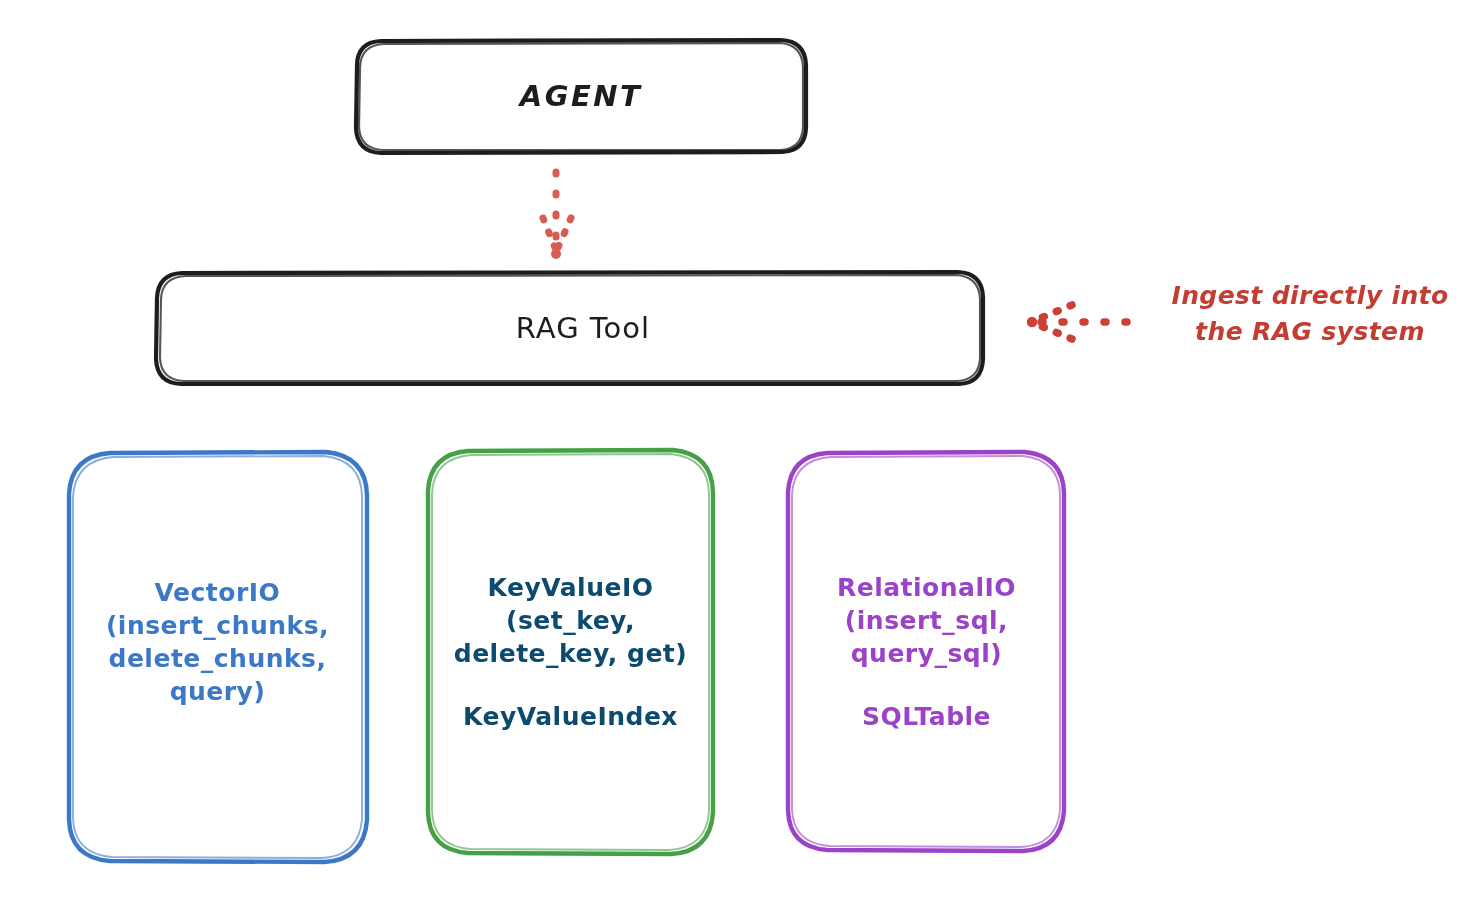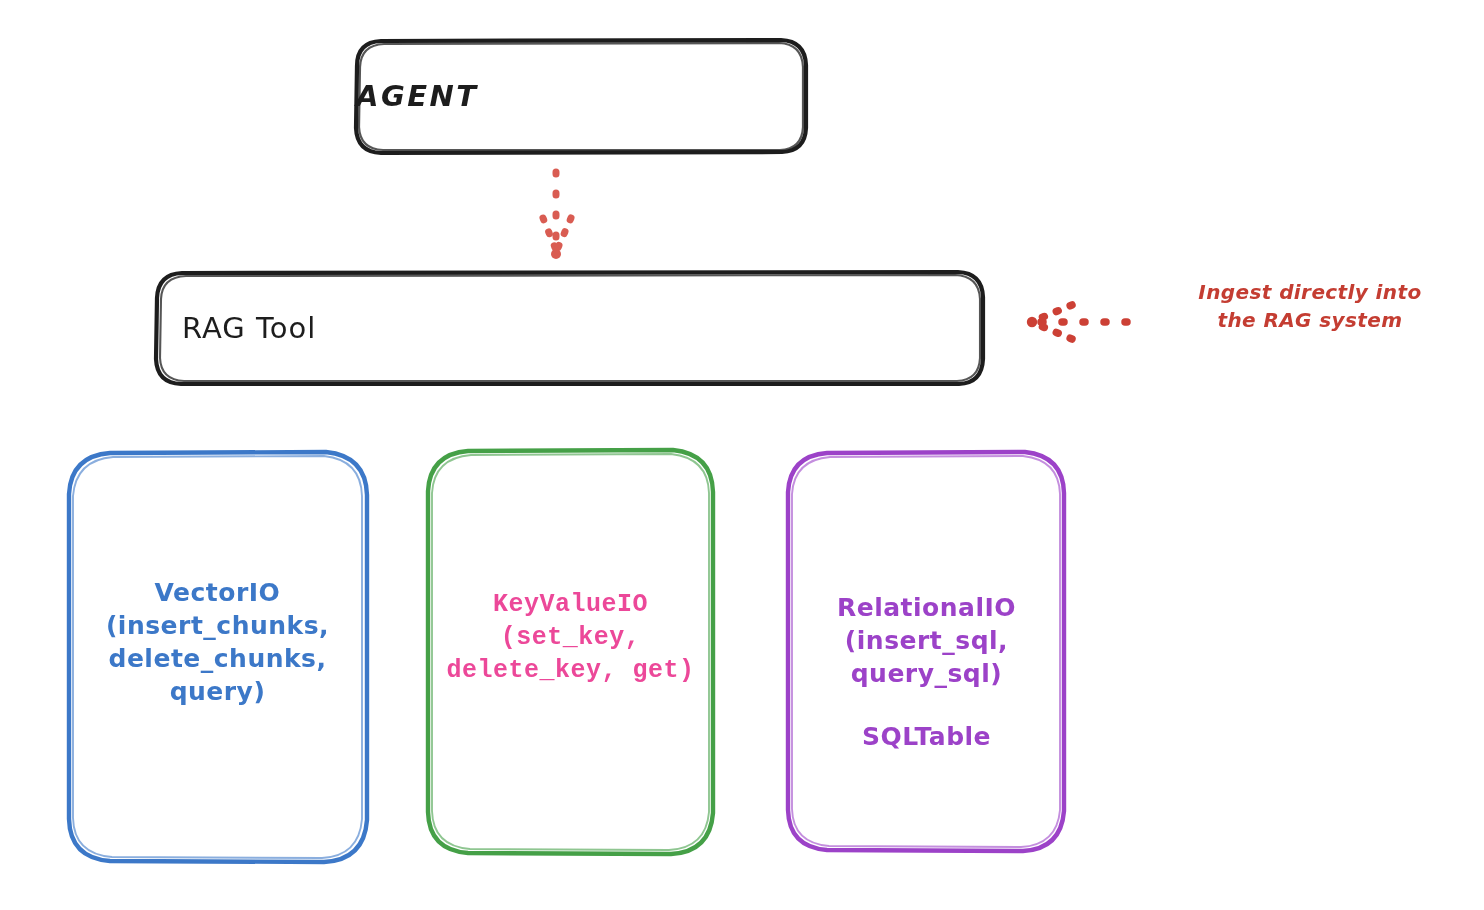--- a/index.html
+++ b/index.html
@@ -23,21 +23,21 @@
     top: 0;
     left: 0;
     width: 1484px;
     height: 910px;
     pointer-events: none;
   }
   .node {
     position: absolute;
     display: flex;
     align-items: center;
-    justify-content: flex-start;
+    justify-content: center;
     text-align: center;
     box-sizing: border-box;
   }
   .node-label {
     font-family: "DejaVu Sans", sans-serif;
     line-height: 1.32;
     white-space: pre-line;
     letter-spacing: 0.5px;
   }
 
@@ -91,39 +91,39 @@
     height: 410px;
   }
   #vectorio-box .node-label { color: #3c78c8; }
 
   #keyvalueio-box {
     left: 428px;
     top: 450px;
     width: 285px;
     height: 404px;
   }
-  #keyvalueio-box .node-label { color: #ec4899; font-family: Liberation Mono, monospace; }
+  #keyvalueio-box .node-label { color: #0c4a6e; }
 
   #relationalio-box {
     left: 789px;
-    top: 472px;
+    top: 452px;
     width: 275px;
     height: 399px;
   }
   #relationalio-box .node-label { color: #9c42c8; }
 
   
   #ingest-annotation {
     position: absolute;
     left: 1145px;
     top: 278px;
     width: 330px;
     color: #c43d32;
     font-family: "DejaVu Sans", sans-serif;
-    font-size: 20px;
+    font-size: 25px;
     font-weight: 600;
     font-style: italic;
     line-height: 1.42;
     letter-spacing: 0.4px;
     text-align: center;
     white-space: pre-line;
   }
 </style>
 </head>
 <body>
@@ -184,20 +184,21 @@
     <div class="node-label api-label">VectorIO
 (insert_chunks,
 delete_chunks,
 query)</div>
   </div>
 
   <div class="node service-box" id="keyvalueio-box">
     <div class="node-label api-label">KeyValueIO
 (set_key,
 delete_key, get)</div>
+    <div class="node-label index-label">KeyValueIndex</div>
   </div>
 
   <div class="node service-box" id="relationalio-box">
     <div class="node-label api-label">RelationalIO
 (insert_sql,
 query_sql)</div>
     <div class="node-label index-label">SQLTable</div>
   </div>
 
   <div id="ingest-annotation">Ingest directly into

